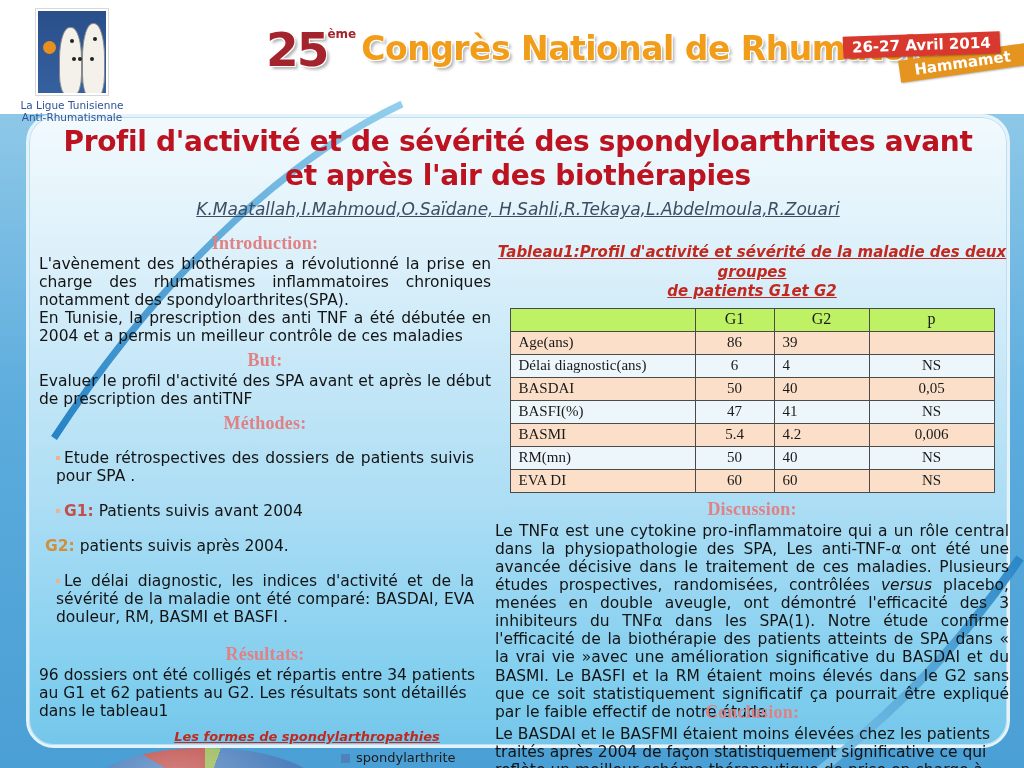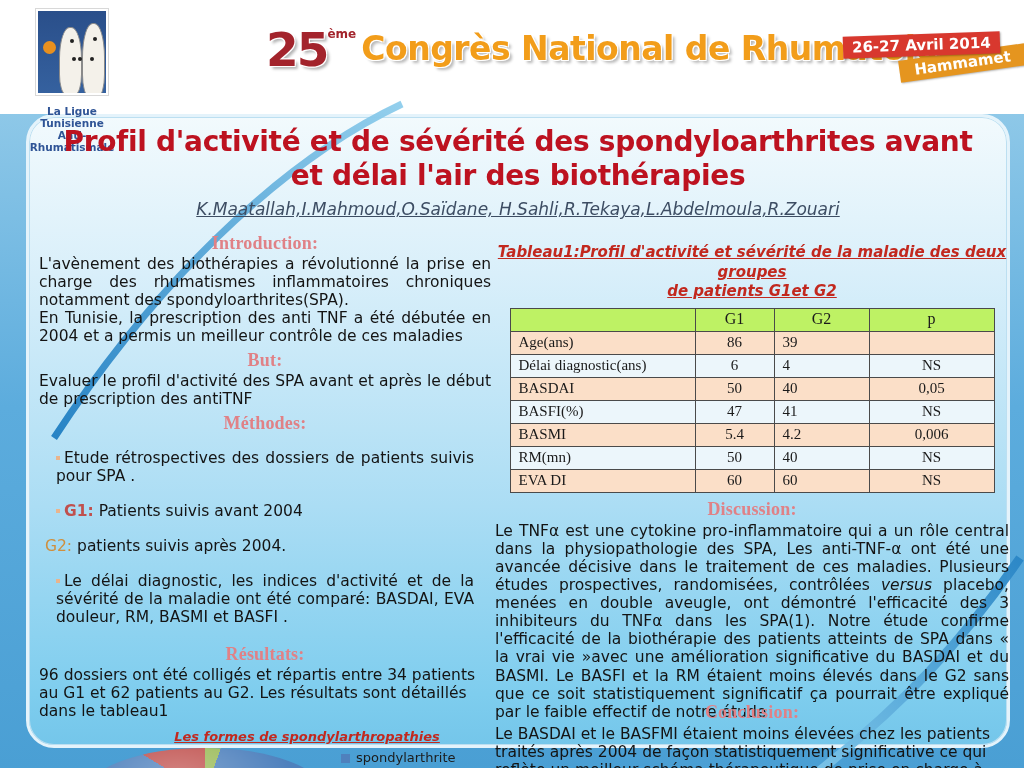--- a/index.html
+++ b/index.html
@@ -9,21 +9,21 @@
   }
   
   .top-header{position:absolute;left:0;top:0;width:1024px;height:114px;background:#ffffff;}
   .logo-wrap{position:absolute;left:16px;top:8px;width:112px;text-align:center;}
   .logo-card{width:74px;height:88px;margin:0 auto;background:#ffffff;border:1px solid #d8d8d8;padding:2px;box-sizing:border-box;}
   .logo-art{position:relative;width:100%;height:100%;background:linear-gradient(180deg,#2a4f8a,#35619f);overflow:hidden;}
   .logo-sun{position:absolute;left:5px;top:30px;width:13px;height:13px;border-radius:50%;background:#e8901f;}
   .logo-fig1{position:absolute;right:24px;top:16px;width:21px;height:66px;background:#f4f1ea;border:1px solid #8a8a8a;border-radius:46% 46% 30% 30%;}
   .logo-fig2{position:absolute;right:1px;top:12px;width:21px;height:72px;background:#f4f1ea;border:1px solid #8a8a8a;border-radius:46% 46% 30% 30%;}
   .logo-dot{position:absolute;width:4px;height:4px;border-radius:50%;background:#222;}
-  .logo-caption{margin-top:9px;font-size:10.5px;font-weight:bold;color:#2f5496;line-height:1.15;}
+  .logo-caption{margin-top:3px;font-size:10.5px;font-weight:normal;color:#2f5496;line-height:1.15;}
   .congress{position:absolute;left:266px;top:22px;white-space:nowrap;}
   .congress .num{
     font-size:47px;font-weight:bold;color:#a3242c;letter-spacing:-2px;
     text-shadow:1px 1px 0 #fff,-1px -1px 0 #fff,1px -1px 0 #fff,-1px 1px 0 #fff,3px 3px 3px rgba(0,0,0,.3);
     vertical-align:-6px;
   }
   .congress .ord{font-size:12px;font-weight:bold;color:#a3242c;vertical-align:22px;letter-spacing:0;
     text-shadow:1px 1px 0 #fff,-1px -1px 0 #fff;}
   .congress .ctitle{
     font-size:33px;font-weight:bold;color:#f29d1a;letter-spacing:-.5px;
@@ -55,21 +55,21 @@
   .p-authors span{text-decoration:underline;}
   
   .col-left{position:absolute;z-index:2;left:10px;top:112px;width:452px;font-size:15.5px;line-height:1.16;color:#141414;}
   .col-right{position:absolute;z-index:2;left:466px;top:126px;width:514px;font-size:15.5px;line-height:1.17;color:#141414;}
   .sec-h{font-size:18px;font-weight:bold;color:#e08186;text-align:center;margin:4px 0 2px 0;letter-spacing:.2px;font-family:Liberation Serif, serif;}
   .jpara{text-align:justify;margin:0;}
   .m-item{margin:17px;}
   .m-item::before{content:"";display:inline-block;width:4px;height:4px;background:#e9b48c;margin-right:4px;vertical-align:3px;}
   .m-sub{margin:0;padding-left:6px;}
   .g1{color:#c0504d;font-weight:bold;}
-  .g2{color:#cf8f3d;font-weight:normal;margin-top:12px;}
+  .g2{color:#cf8f3d;font-weight:bold;margin-top:12px;}
   
   .tbl-title{font-size:15px;font-weight:bold;font-style:italic;color:#c2281e;text-align:center;line-height:1.3;margin-bottom:6px;}
   .tbl-title span{text-decoration:underline;}
   table.results{border-collapse:collapse;margin:0 auto;font-family:"Liberation Serif",serif;font-size:15px;color:#1a1a1a;background:#fff;}
   table.results td,table.results th{border:1px solid #4a4a4a;padding:1px 8px;height:20px;}
   table.results th{font-weight:normal;font-size:16px;text-align:center;background:#bef264;}
   table.results td.lbl{text-align:left;width:168px;}
   table.results td.v1{width:62px;text-align:center;}
   table.results td.v2{width:78px;}
   table.results td.vp{width:108px;text-align:center;}
@@ -99,21 +99,21 @@
 </style>
 </head>
 <body>
 
 <div class="blue-bg"></div>
 
 <div class="panel">
 
   <div class="p-title">
     <div>Profil d'activité et de sévérité des spondyloarthrites avant</div>
-    <div>et délai l'air des biothérapies</div>
+    <div>et après l'air des biothérapies</div>
   </div>
   <div class="p-authors">
     <span>K.Maatallah,I.Mahmoud,O.Saïdane,  H.Sahli,R.Tekaya,L.Abdelmoula,R.Zouari</span>
   </div>
 
   <div class="col-left">
     <div class="sec-h">Introduction:</div>
     <p class="jpara">L'avènement des biothérapies a révolutionné la prise en charge des rhumatismes inflammatoires chroniques notamment des spondyloarthrites(SPA).</p>
     <p class="jpara">En Tunisie, la prescription des  anti TNF a été débutée en 2004 et a permis un meilleur contrôle de ces maladies</p>
 

